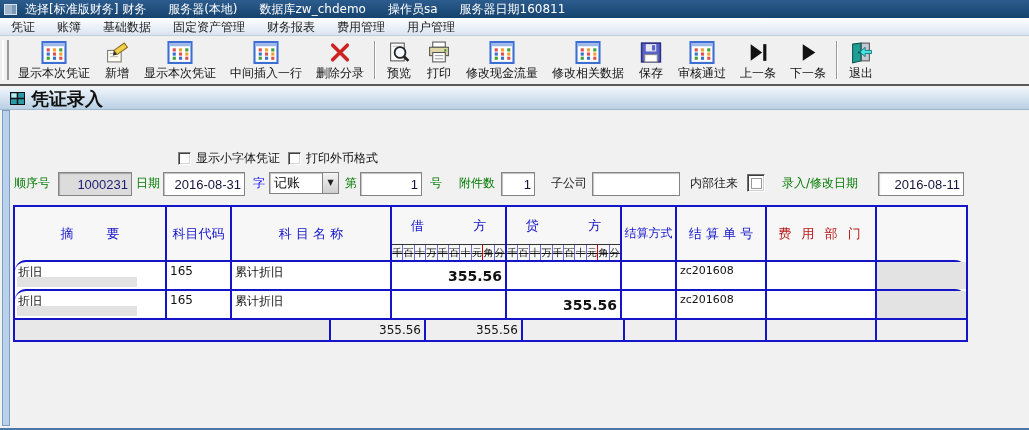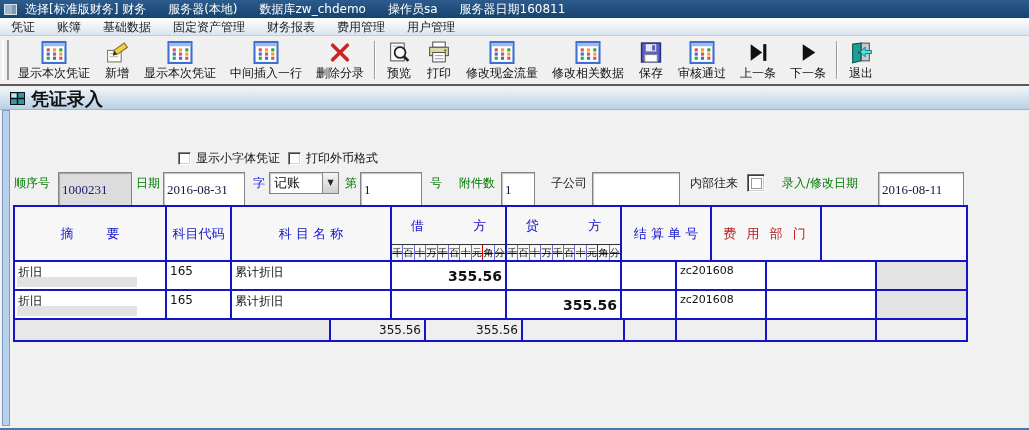--- a/index.html
+++ b/index.html
@@ -52,22 +52,22 @@
     margin-right:5px; }
   .checkrow .cblabel { margin-right:8px; white-space:nowrap; }
 
   
   .formrow { position:absolute; left:0; top:62px; width:1029px; height:24px; font-size:12px; }
   .formrow > * { position:absolute; top:0; height:22px; line-height:22px; }
   .lab-g { color:#007a00; }
   .lab-b { color:#0000ee; }
   .lab-k { color:#1a1a1a; }
   .inp { border:1px solid #848484; background:#fff; color:#14143c; font-size:13px;
-    font-family:Liberation Serif, serif; padding:0 3px; height:35px;
-    box-shadow:inset 1px 1px 1px rgba(0,0,0,0.25); }
+    font-family:Liberation Sans, sans-serif; padding:0 3px; height:24px;
+    box-shadow:inset 1px 1px 1px rgba(0,0,0,0.25);text-align:right; }
   .inp.gray { background:#dcdcdc; color:#1c1c6e; }
   .combo { display:flex; border:1px solid #848484; background:#fff; height:22px;
     box-shadow:inset 1px 1px 1px rgba(0,0,0,0.25); }
   .combo .cval { flex:1; padding:0 4px; font-size:13px; color:#111; line-height:20px; }
   .combo .cbtn { width:16px; background:linear-gradient(#f4f4f4,#cfcfcf); border-left:1px solid #848484;
     display:flex; align-items:center; justify-content:center; font-size:8px; color:#222; }
   .bigcbx { width:18px; height:18px; margin-top:2px; background:#fff; border:1px solid;
     border-color:#6f6f6f #fff #fff #6f6f6f; box-shadow:inset 1px 1px 0 #3c3c3c, inset -1px -1px 0 #cfcfcf;
     display:flex; align-items:center; justify-content:center; }
   .bigcbx .ibox { width:11px; height:11px; border:1px solid #9a9a9a; background:#fff; }
@@ -86,21 +86,21 @@
   .hcell.dk { color:#b91c1c; letter-spacing:3px; }
   .hcell.sm { font-size:12px; }
   .h-amt { display:flex; flex-direction:column; align-items:stretch; justify-content:flex-end; }
   .h-amt .amtlab { flex:1; display:flex; align-items:center; justify-content:center;
     font-size:13px; color:#1414cc; white-space:pre; }
   .digit-strip { height:16px; border-top:1px solid #333; display:flex; }
   .digit-strip span { flex:1; min-width:0; text-align:center; font-size:10px; line-height:15px;
     color:#111; text-decoration:line-through; border-right:1px solid #6a6ad0; }
   .digit-strip span:last-child { border-right:none; }
   .digit-strip span.yuan { border-right:1px solid #d40000; }
-  .drow { height:29px; border-top:2px solid #1414c8; font-size:12px; color:#111; }
+  .drow { height:29px; border-top:2px solid #1414c8; font-size:12px; color:#111;border-radius:11px; }
   .drow .cell { padding:2px 3px; }
   .sumstrip { position:absolute; left:2px; bottom:2px; width:120px; height:10px; background:#e2e2e2; }
   .amt { display:flex; align-items:center; justify-content:flex-end; font-weight:bold;
     font-size:14px; padding:0 4px 0 0; }
   .settleno { font-size:11px; }
   .frow { display:flex; height:22px; border-top:2px solid #1414c8; background:#efefef;
     font-size:12px; color:#111; }
   .fcell { border-right:2px solid #1414c8; display:flex; align-items:center; justify-content:flex-end;
     padding:0 3px; }
   .fcell:last-child { border-right:none; }
@@ -359,20 +359,21 @@
               <span>十</span>
               <span>万</span>
               <span>千</span>
               <span>百</span>
               <span>十</span>
               <span class="yuan">元</span>
               <span>角</span>
               <span>分</span>
             </div>
         </div>
+        <div class="cell hcell sm c-meth">结算方式</div>
         <div class="cell hcell c-no">结 算 单 号</div>
         <div class="cell hcell dk c-dept">费 用 部 门</div>
         <div class="cell hcell c-last"></div>
       </div>
 
       <div class="trow drow">
         <div class="cell c-sum"><span>折旧</span><span class="sumstrip"></span></div>
         <div class="cell c-code">165</div>
         <div class="cell c-name">累计折旧</div>
         <div class="cell c-debit amt">355.56</div>

